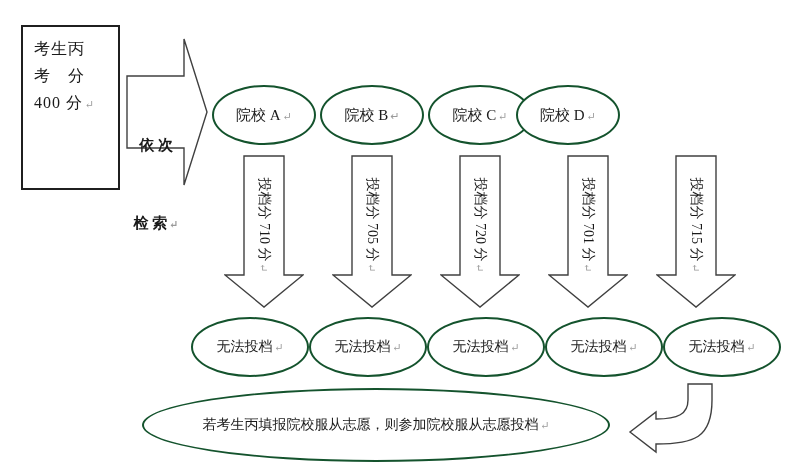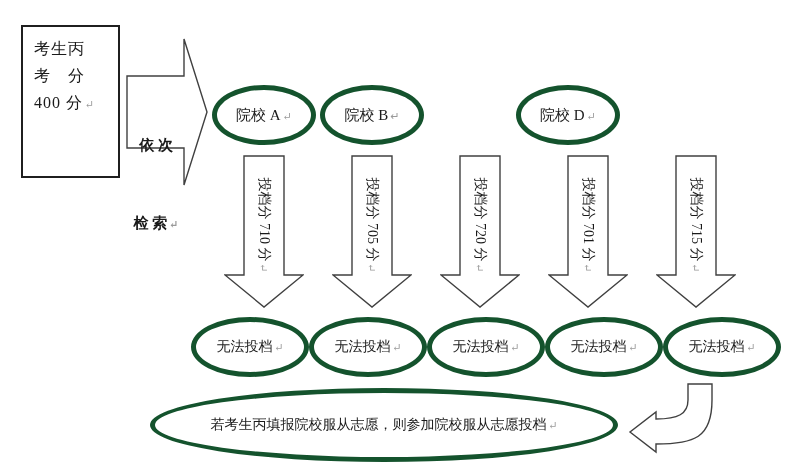--- a/index.html
+++ b/index.html
@@ -5,39 +5,39 @@
   html,body{margin:0;padding:0;background:#ffffff;}
   #canvas{
     position:relative;width:787px;height:476px;background:#ffffff;overflow:hidden;
     font-family:"Liberation Serif","DejaVu Serif",serif;color:#1a1a1a;
   }
   .abs{position:absolute;}
   
   .candidate-box{
     left:21px;top:25px;width:84px;height:141px;
     border:2px solid #1f1f1f;background:#fff;
-    padding:8px 0 0 11px;box-sizing:content-box;
+    padding:8px 0 12px 11px;box-sizing:content-box;
   }
   .candidate-box .line{font-size:16px;line-height:27px;white-space:pre;letter-spacing:1px;}
   
   .search-arrow-svg{left:125px;top:38px;}
   .search-arrow-label{
     left:127px;top:80px;width:58px;text-align:center;
     font-size:15px;line-height:26px;white-space:pre;font-weight:bold;
   }
   
   .ellipse{
-    border:5px solid #14532d;border-radius:50%;background:#fff;
+    border:2px solid #14532d;border-radius:50%;background:#fff;
     display:flex;align-items:center;justify-content:center;
     text-align:center;box-sizing:border-box;
   }
   .college{top:85px;width:104px;height:60px;font-size:15px;}
   .result{top:317px;width:118px;height:60px;font-size:14px;}
   .conclusion{
-    left:150px;top:388px;width:468px;height:74px;font-size:14px;
+    left:142px;top:388px;width:468px;height:74px;font-size:14px;
   }
   
   .down-arrow-svg{top:155px;}
   .score-label{
     top:205px;width:150px;height:40px;
     transform:rotate(90deg);
     display:flex;align-items:center;justify-content:center;
     font-size:14px;white-space:pre;
   }
   .retmark{color:#9a9a9a;font-size:11px;margin-left:2px;}
@@ -61,20 +61,23 @@
   <div class="abs search-arrow-label">
     <div><span>依 次</span></div>
     <div><span>检 索</span><span class="retmark">↵</span></div>
   </div>
 
   <div class="abs ellipse college" style="left:212px;">
     <span><span>院校 A</span><span class="retmark">↵</span></span>
   </div>
   <div class="abs ellipse college" style="left:320px;font-family:Liberation Serif, serif;">
     <span><span>院校 B</span><span class="retmark">↵</span></span>
+  </div>
+  <div class="abs ellipse college" style="left:428px;">
+    <span><span>院校 C</span><span class="retmark">↵</span></span>
   </div>
   <div class="abs ellipse college" style="left:516px;">
     <span><span>院校 D</span><span class="retmark">↵</span></span>
   </div>
 
   <svg class="abs down-arrow-svg" style="left:224px;" width="80" height="153" viewBox="0 0 80 153">
     <polygon class="shape-stroke" points="20,1 60,1 60,120 79,120 40,152 1,120 20,120"></polygon>
   </svg>
   <svg class="abs down-arrow-svg" style="left:332px;" width="80" height="153" viewBox="0 0 80 153">
     <polygon class="shape-stroke" points="20,1 60,1 60,120 79,120 40,152 1,120 20,120"></polygon>

